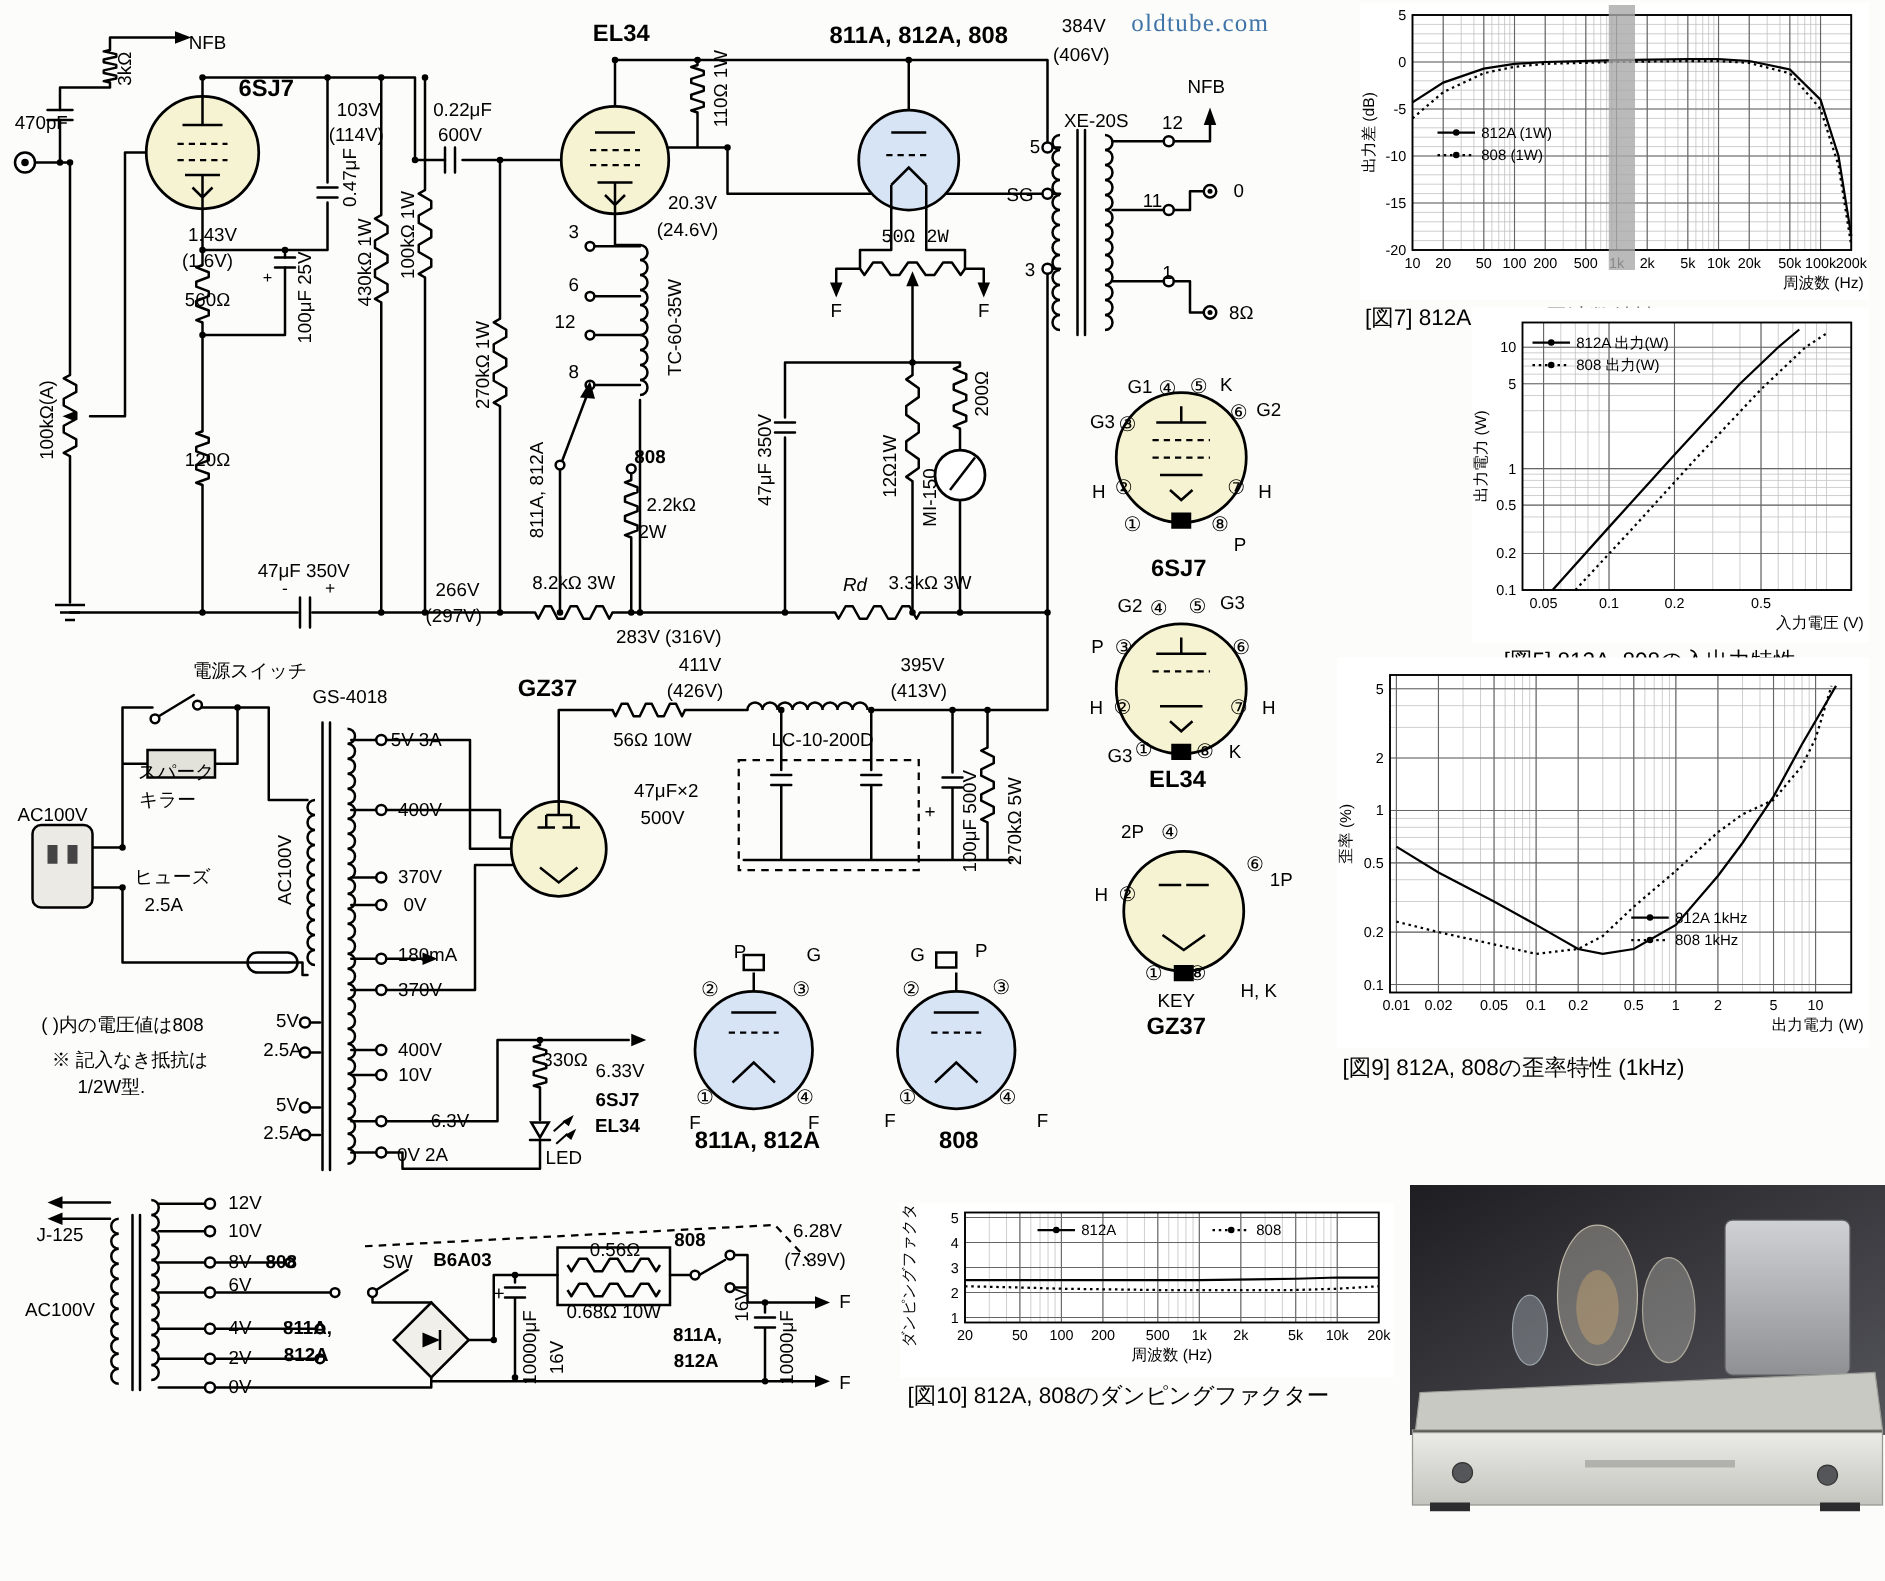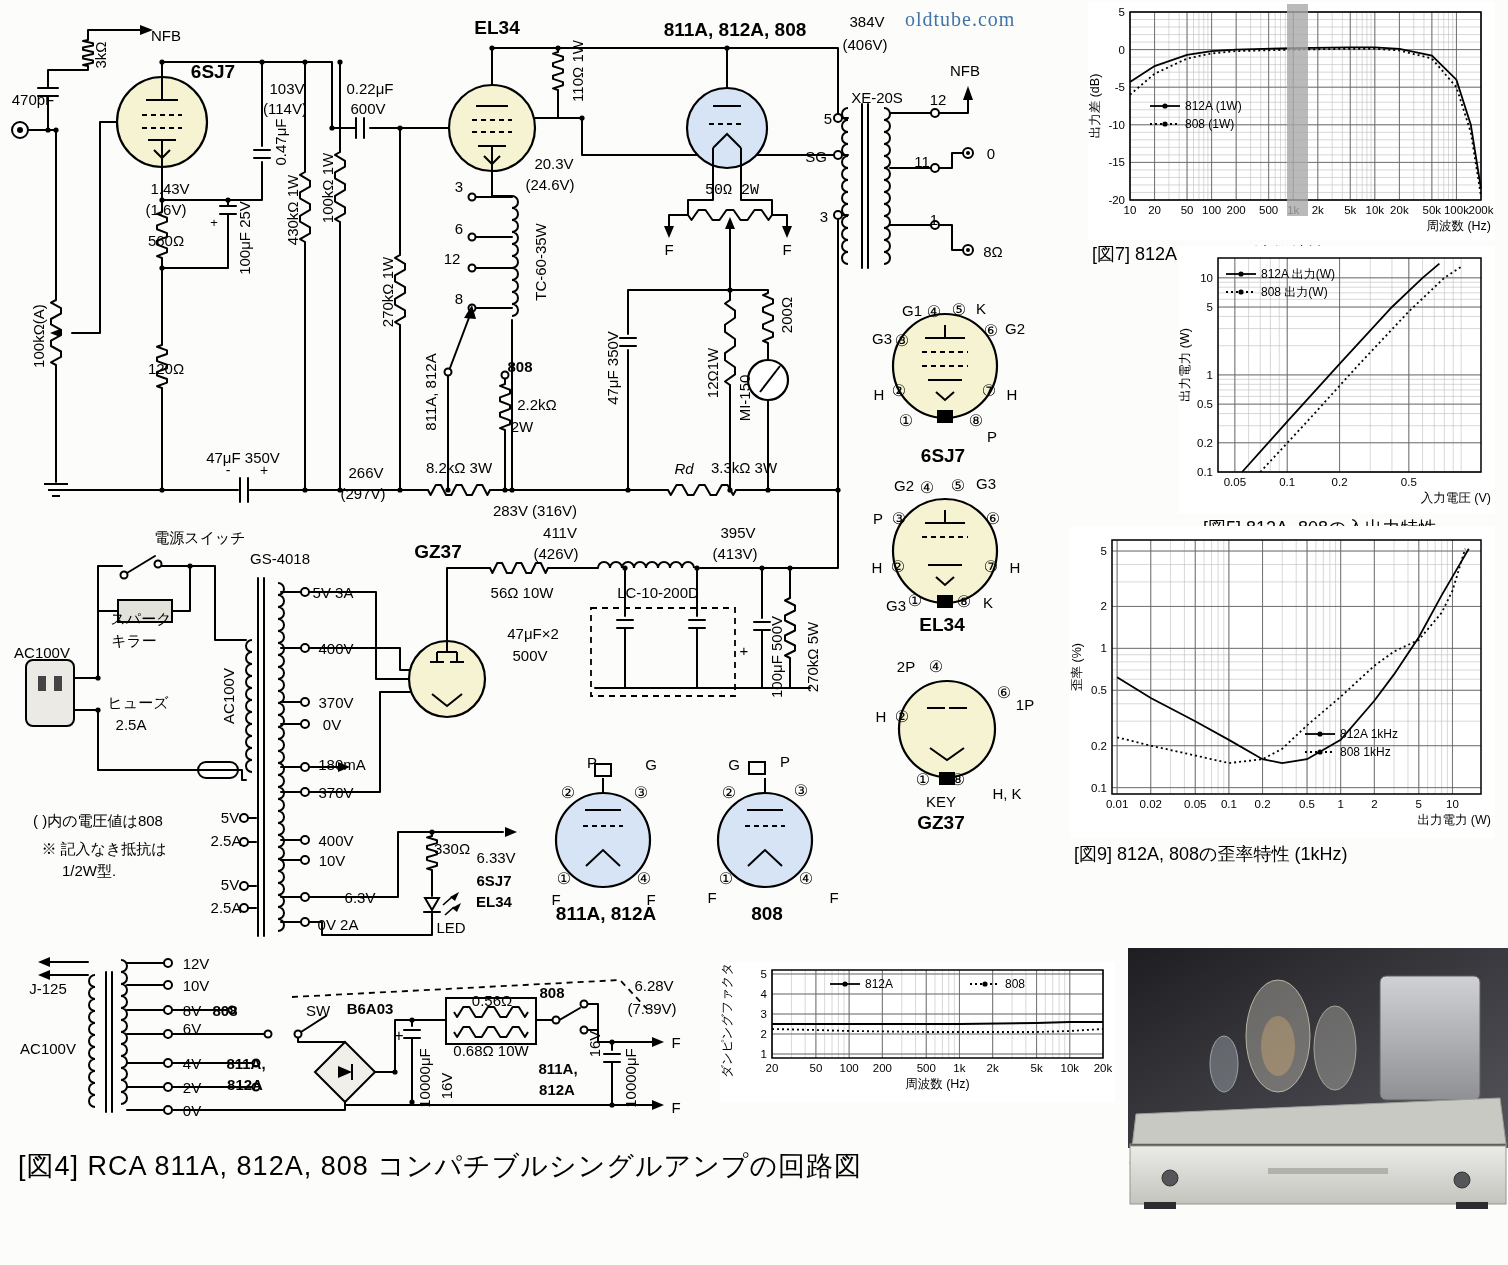--- a/index.html
+++ b/index.html
@@ -890,20 +890,21 @@
         <g font-size="12">
           <line x1="110" x2="140" y1="22" y2="22" stroke="#000" stroke-width="1.8" stroke-dasharray="none"></line>
           <circle cx="125" cy="22" r="2.6" fill="#000"></circle>
           <text x="145" y="26">812A</text>
           <line x1="250" x2="280" y1="22" y2="22" stroke="#000" stroke-width="1.8" stroke-dasharray="2 3"></line>
           <circle cx="265" cy="22" r="2.6" fill="#000"></circle>
           <text x="285" y="26">808</text>
         </g>
       </g>
     </svg>
+  <div class="caption" style="left:726px;top:1104px">[図10] 812A, 808のダンピングファクター</div>
 
   <div id="artifact"></div>
 
   <svg class="abs" style="left:1128px;top:948px" width="380" height="262" viewBox="0 0 380 262">
     <defs>
       <linearGradient id="pbg" x1="0" y1="0" x2="1" y2="1">
         <stop offset="0" stop-color="#1e1e22"></stop>
           <stop offset="1" stop-color="#55555c"></stop>
       </linearGradient>
       <linearGradient id="tcov" x1="0" y1="0" x2="0" y2="1">
@@ -925,14 +926,13 @@
     <ellipse cx="96" cy="116" rx="14" ry="28" fill="#d8e0e8" fill-opacity="0.3" stroke="#9aa2aa"></ellipse>
     <polygon points="8,166 372,150 378,196 2,216" fill="#c9c9c4" stroke="#9d9d98"></polygon>
     <rect x="2" y="196" width="376" height="60" fill="url(#pf)" stroke="#96968f"></rect>
     <rect x="140" y="220" width="120" height="6" fill="#b2b2ac"></rect>
     <circle cx="42" cy="230" r="8" fill="#55565a" stroke="#333"></circle>
     <circle cx="334" cy="232" r="8" fill="#55565a" stroke="#333"></circle>
     <rect x="16" y="254" width="32" height="7" fill="#2c2c2e"></rect>
     <rect x="328" y="254" width="32" height="7" fill="#2c2c2e"></rect>
   </svg>
 
-  <div id="fig4-caption">[図4] RCA 811A, 812A, 808 コンパチブルシングルアンプの回路図</div>
 </div>
 
 </body></html>

